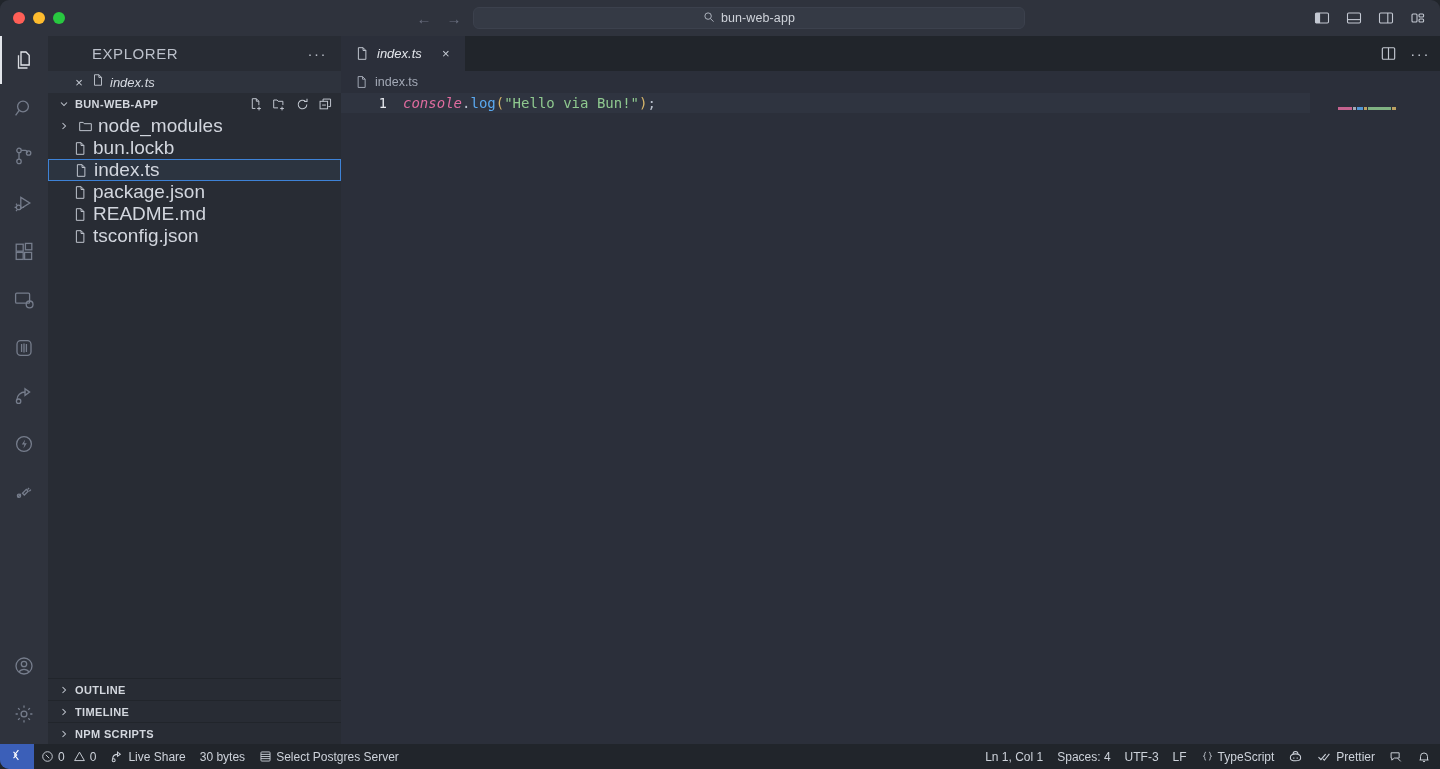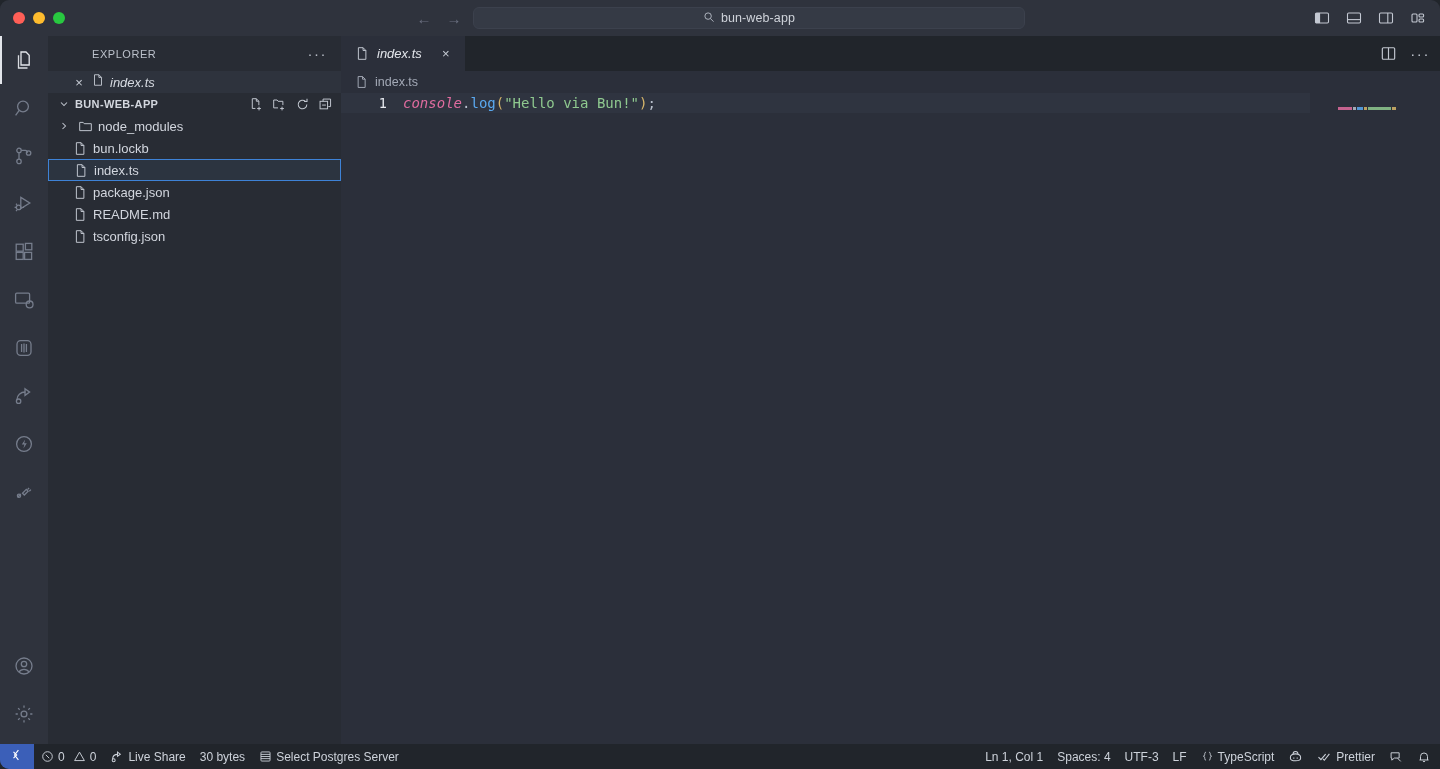--- a/index.html
+++ b/index.html
@@ -90,21 +90,21 @@
     width: 293px; min-width: 293px;
     background: #282c34;
     display: flex; flex-direction: column;
     position: relative;
   }
   .sb-title {
     height: 35px; display: flex; align-items: center;
     padding: 0 8px 0 20px; justify-content: space-between;
   }
   .sb-title .t {
-    color: #bbc0ca; font-size: 11px; letter-spacing: .55px; font-weight: 400;
+    color: #bbc0ca; font-size: 15px; letter-spacing: .55px; font-weight: 400;
     text-transform: uppercase;
     padding-left: 24px;
   }
   .sb-title .dots { color: #b7bcc6; font-size: 15px; letter-spacing: 1.5px; padding-right: 6px; line-height: 10px; }
 
   .section-header {
     height: 22px; display: flex; align-items: center;
     padding-left: 8px; gap: 3px;
     color: #d3d7de; font-size: 11px; font-weight: bold; letter-spacing: .35px;
     position: relative;
@@ -131,21 +131,21 @@
     padding-left: 8px;
   }
   .tree-row.indent1 { padding-left: 24px; }
   .tree-row.selected {
     background: #2c3440;
     border: 1px solid #3e82d6;
     height: 22px;
   }
   .tree-row .twisty { width: 16px; height: 16px; display: flex; align-items: center; justify-content: center; color: #c2c7d0; flex: 0 0 16px; }
   .tree-row .ficon { width: 16px; height: 16px; display: flex; align-items: center; justify-content: center; flex: 0 0 16px; color: #c2c7d0; }
-  .tree-row .name { color: #d2d6de; font-size: 13px; text-align: center; }
+  .tree-row .name { color: #d2d6de; font-size: 19px; text-align: center; }
 
   .sb-bottom { margin-top: auto; }
   .sb-bottom .section-header { border-top: 1px solid #21252b; height: 22px; }
 
   
   .editorarea { flex: 1; display: flex; flex-direction: column; background: #2b2f3a; min-width: 0; position: relative; }
 
   .tabbar { height: 35px; background: #21252b; display: flex; align-items: stretch; position: relative; }
   .tab {
     display: flex; align-items: center; gap: 7px;
@@ -515,20 +515,46 @@
           <span class="ficon">
             <svg width="15" height="15" viewBox="0 0 16 16" fill="none" stroke="#c2c7d0" stroke-width="1.05">
               <path d="M3.6 1.8h5l3 3v9.4h-8z"></path>
                 <path d="M8.6 1.8v3h3"></path>
             </svg>
           </span>
           <span class="name">tsconfig.json</span>
         </div>
       </div>
 
+      <div class="sb-bottom">
+        <div class="section-header">
+          <span class="chev">
+            <svg width="12" height="12" viewBox="0 0 16 16" fill="none" stroke="currentColor" stroke-width="1.4">
+                <path d="M6 4l4 4-4 4"></path>
+              </svg>
+          </span>
+          <span>OUTLINE</span>
+        </div>
+        <div class="section-header">
+          <span class="chev">
+            <svg width="12" height="12" viewBox="0 0 16 16" fill="none" stroke="currentColor" stroke-width="1.4">
+                <path d="M6 4l4 4-4 4"></path>
+              </svg>
+          </span>
+          <span>TIMELINE</span>
+        </div>
+        <div class="section-header">
+          <span class="chev">
+            <svg width="12" height="12" viewBox="0 0 16 16" fill="none" stroke="currentColor" stroke-width="1.4">
+                <path d="M6 4l4 4-4 4"></path>
+              </svg>
+          </span>
+          <span>NPM SCRIPTS</span>
+        </div>
+      </div>
     </div>
 
     <div class="editorarea">
 
       <div class="tabbar">
         <div class="tab">
           <span class="ficon">
             <svg width="15" height="15" viewBox="0 0 16 16" fill="none" stroke="#c2c7d0" stroke-width="1.05">
               <path d="M3.6 1.8h5l3 3v9.4h-8z"></path>
                 <path d="M8.6 1.8v3h3"></path>

